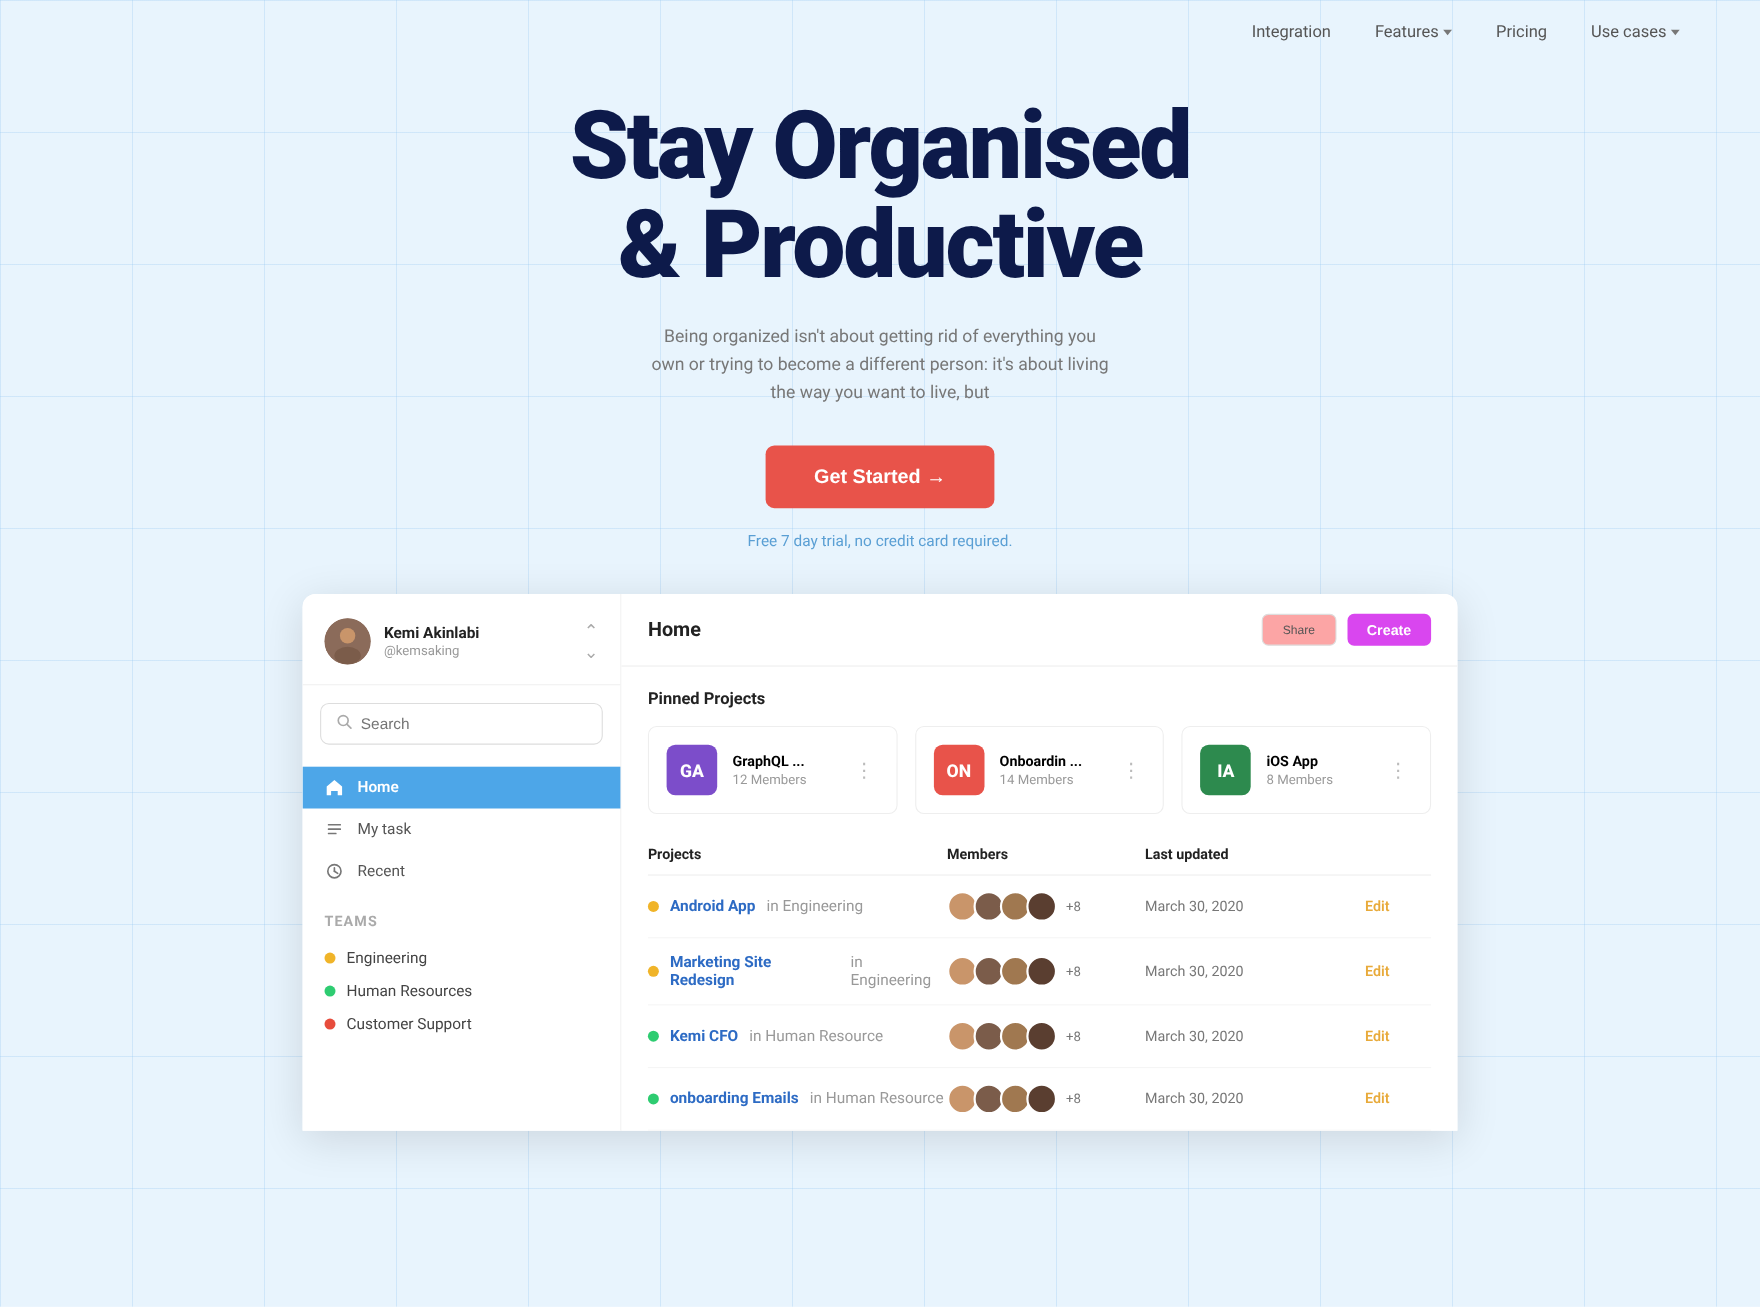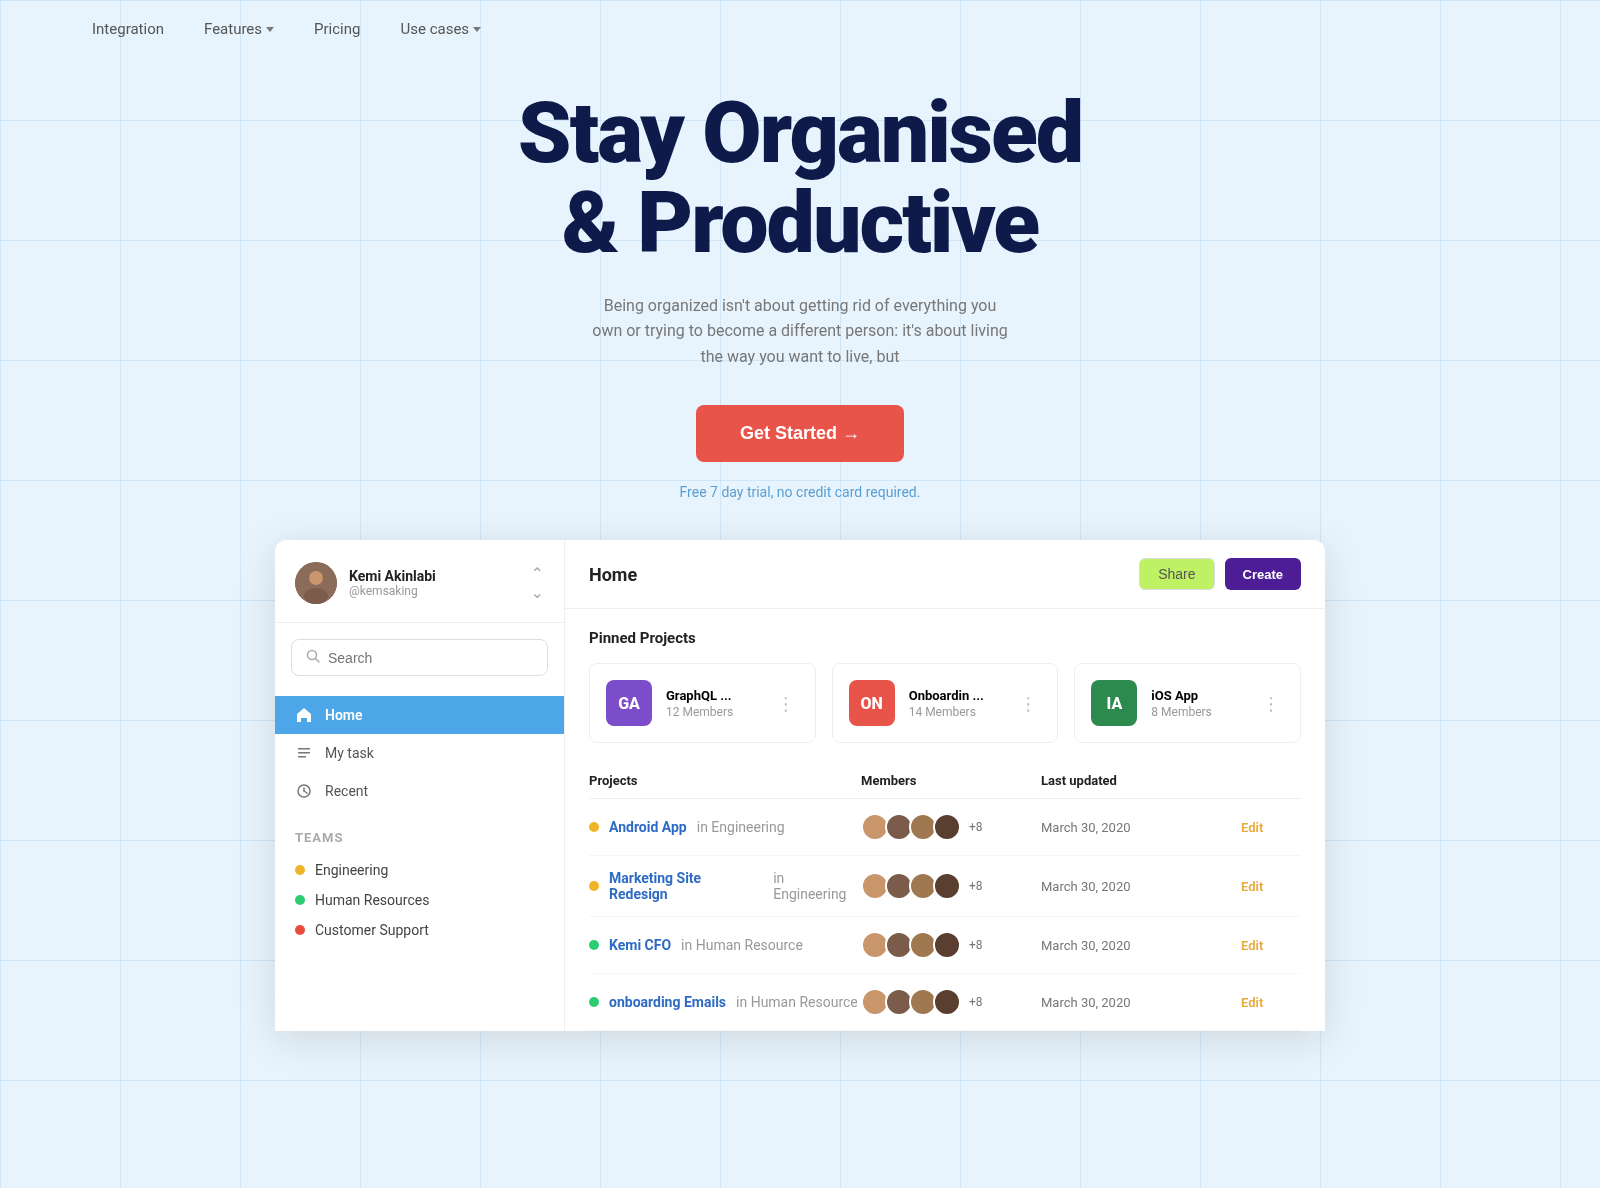--- a/index.html
+++ b/index.html
@@ -17,22 +17,23 @@
         linear-gradient(rgba(150,200,240,0.3) 1px, transparent 1px),
         linear-gradient(90deg, rgba(150,200,240,0.3) 1px, transparent 1px);
       background-size: 120px 120px;
       min-height: 1188px;
       position: relative;
     }
 
     
     .nav {
       display: flex;
-      align-items: center;
-      padding: 20px 92px;
+      justify-content: flex-end;
+      align-items: center;
+      padding: 20px 73px;
       gap: 40px;
       position: relative;
       z-index: 10;
     }
     .nav-item {
       font-size: 15px;
       color: #555;
       cursor: pointer;
       display: flex;
       align-items: center;
@@ -223,29 +224,29 @@
       border-bottom: 1px solid #eee;
     }
     .main-title {
       font-size: 18px;
       font-weight: 700;
       color: #222;
     }
     .header-actions { display: flex; gap: 10px; }
     .btn-share {
       border: 1px solid #ddd;
-      background: #bef264;
+      background: #fca5a5;
       padding: 7px 18px;
       border-radius: 6px;
-      font-size: 14px;
+      font-size: 11px;
       color: #555;
       cursor: pointer;
     }
     .btn-create {
-      background: #4c1d95;
+      background: #d946ef;
       border: none;
       padding: 7px 18px;
       border-radius: 6px;
       font-size: 13px;
       color: white;
       font-weight: 600;
       cursor: pointer;
     }
 
     

